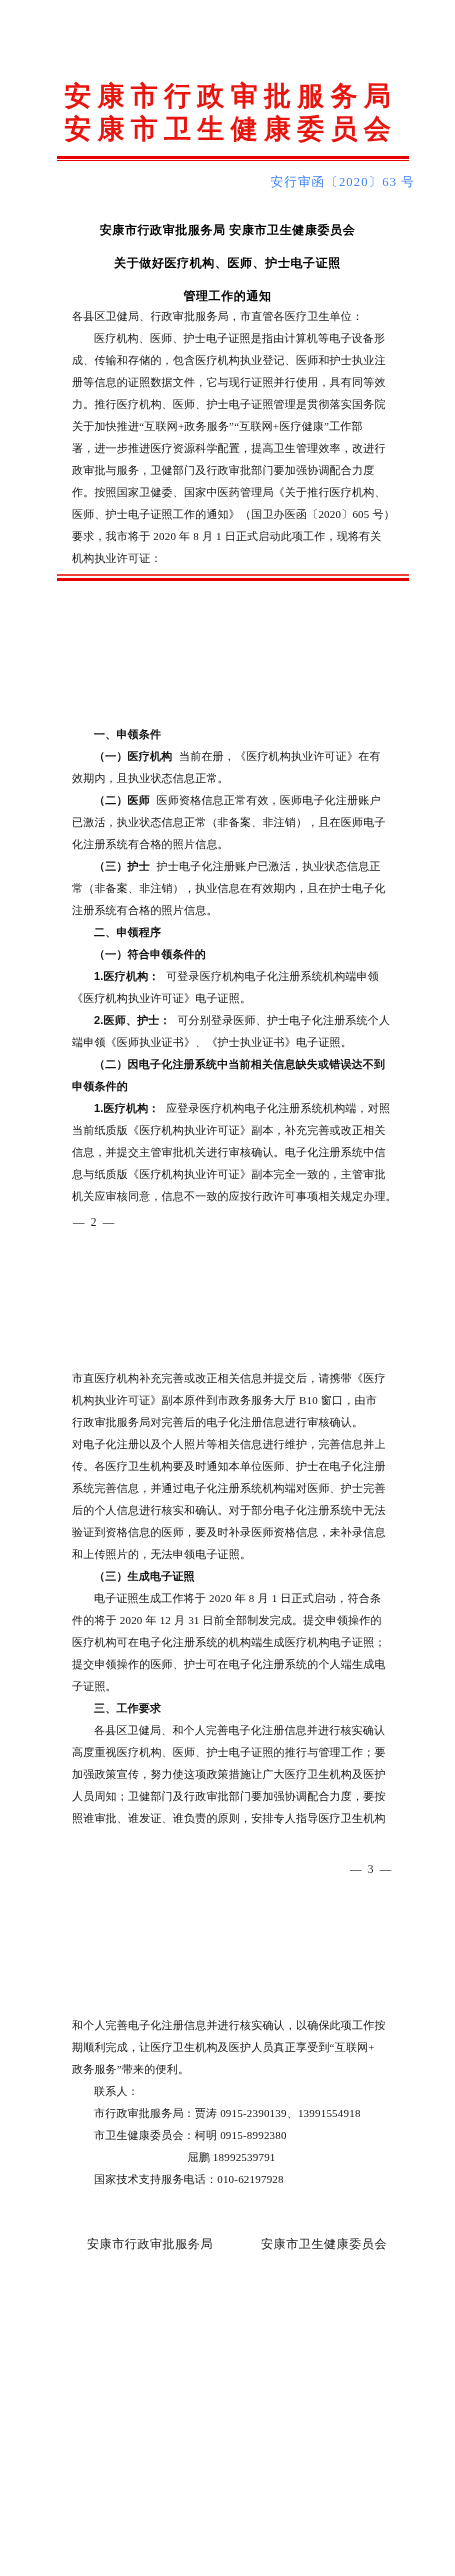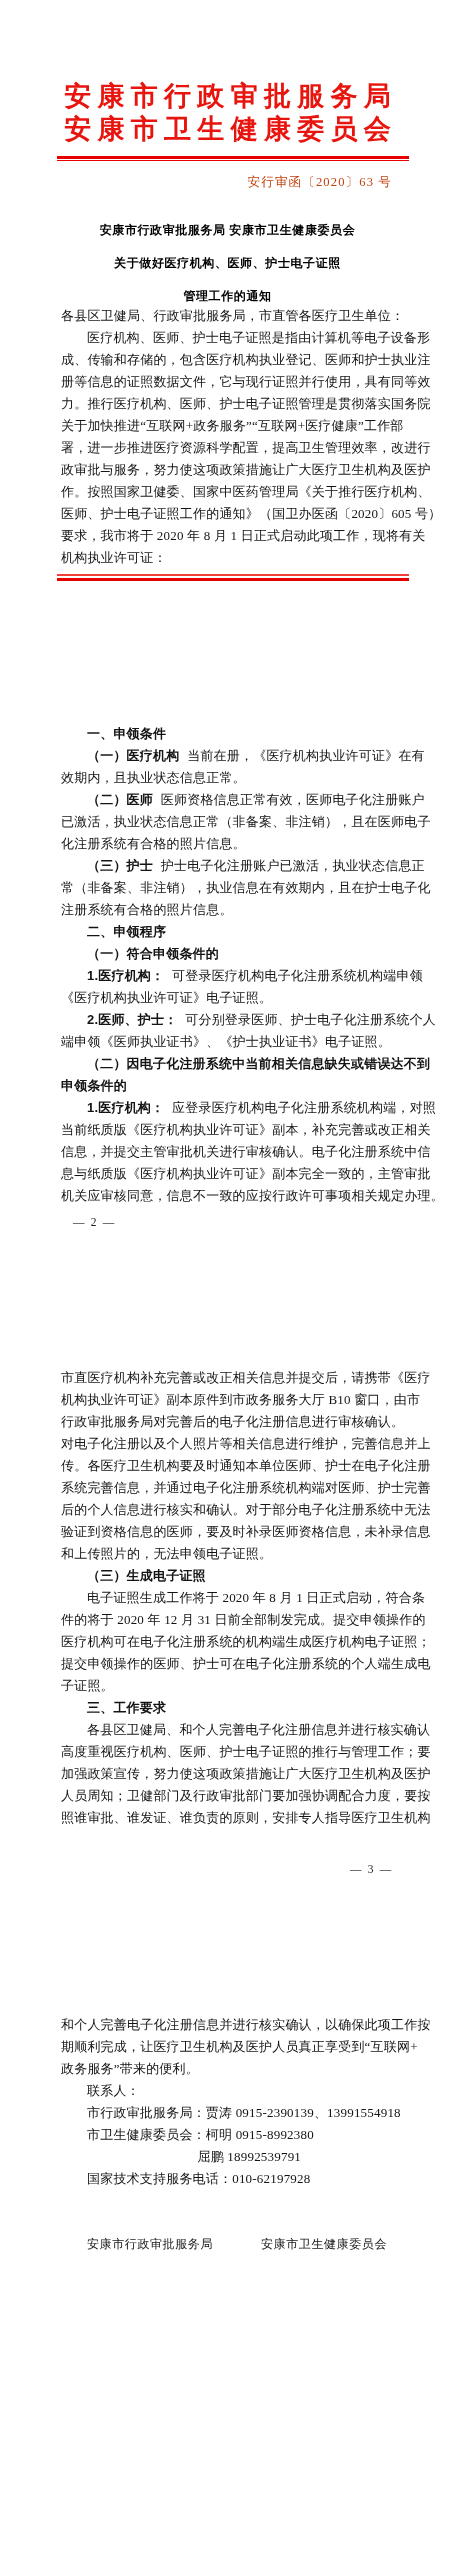--- a/index.html
+++ b/index.html
@@ -23,37 +23,37 @@
     font-size:27px; font-weight:700;
     color:#e8140e;
     letter-spacing:6.3px; padding-left:6.3px;
     white-space:nowrap;
   }
   .red-rule{
     position:absolute; top:156px; left:57px; width:352px; height:4.6px;
     background:linear-gradient(#e60000 0 55%,#ffffff 55% 70%,#e60000 70% 100%);
   }
   .doc-number{
-    position:absolute; top:174px; right:63px;
-    font-size:12.6px; letter-spacing:1.1px; color:#c2410c;
+    position:absolute; top:174px; right:40px;
+    font-size:12.6px; letter-spacing:1.1px; color:#3b82f6;
     white-space:nowrap;
   }
   
   .title-block{
     position:absolute; top:214px; left:0; width:455px; text-align:center;
   }
   .title-line{
     height:33px; line-height:33px;
     font-size:12px; font-weight:700; color:#000;
     letter-spacing:0.6px; white-space:nowrap;
   }
   
   .content{
-    position:absolute; left:61px; width:335px;
-    font-size:13px; letter-spacing:0.2px;
+    position:absolute; left:72px; width:335px;
+    font-size:11px; letter-spacing:0.2px;
   }
   .p1{top:305px;}
   .p2{top:723px;}
   .p3{top:1367px;}
   .p4{top:2014px;}
   .bline{
     height:22px; line-height:22px;
     white-space:nowrap;
   }
   .bline.bold{font-weight:700;font-family:"Liberation Sans","DejaVu Sans",sans-serif;}
@@ -120,21 +120,21 @@
   </div>
 
   <section class="content p1">
       <div class="bline"><span>各县区卫健局、行政审批服务局，市直管各医疗卫生单位：</span></div>
       <div class="bline" style="padding-left: 2em;"><span>医疗机构、医师、护士电子证照是指由计算机等电子设备形</span></div>
       <div class="bline"><span>成、传输和存储的，包含医疗机构执业登记、医师和护士执业注</span></div>
       <div class="bline"><span>册等信息的证照数据文件，它与现行证照并行使用，具有同等效</span></div>
       <div class="bline"><span>力。推行医疗机构、医师、护士电子证照管理是贯彻落实国务院</span></div>
       <div class="bline"><span>关于加快推进“互联网+政务服务”“互联网+医疗健康”工作部</span></div>
       <div class="bline"><span>署，进一步推进医疗资源科学配置，提高卫生管理效率，改进行</span></div>
-      <div class="bline"><span>政审批与服务，努力使这项政策措施让广大医疗卫生机构及医护</span></div>
+      <div class="bline"><span>政审批与服务，卫健部门及行政审批部门要加强协调配合力度</span></div>
       <div class="bline"><span>作。按照国家卫健委、国家中医药管理局《关于推行医疗机构、</span></div>
       <div class="bline"><span>医师、护士电子证照工作的通知》（国卫办医函〔2020〕605 号）</span></div>
       <div class="bline"><span>要求，我市将于 2020 年 8 月 1 日正式启动此项工作，现将有关</span></div>
       <div class="bline"><span>机构执业许可证：</span></div>
     </section>
 
   <div class="double-rule">
     <div class="thin"></div>
     <div class="gap"></div>
     <div class="thick"></div>

